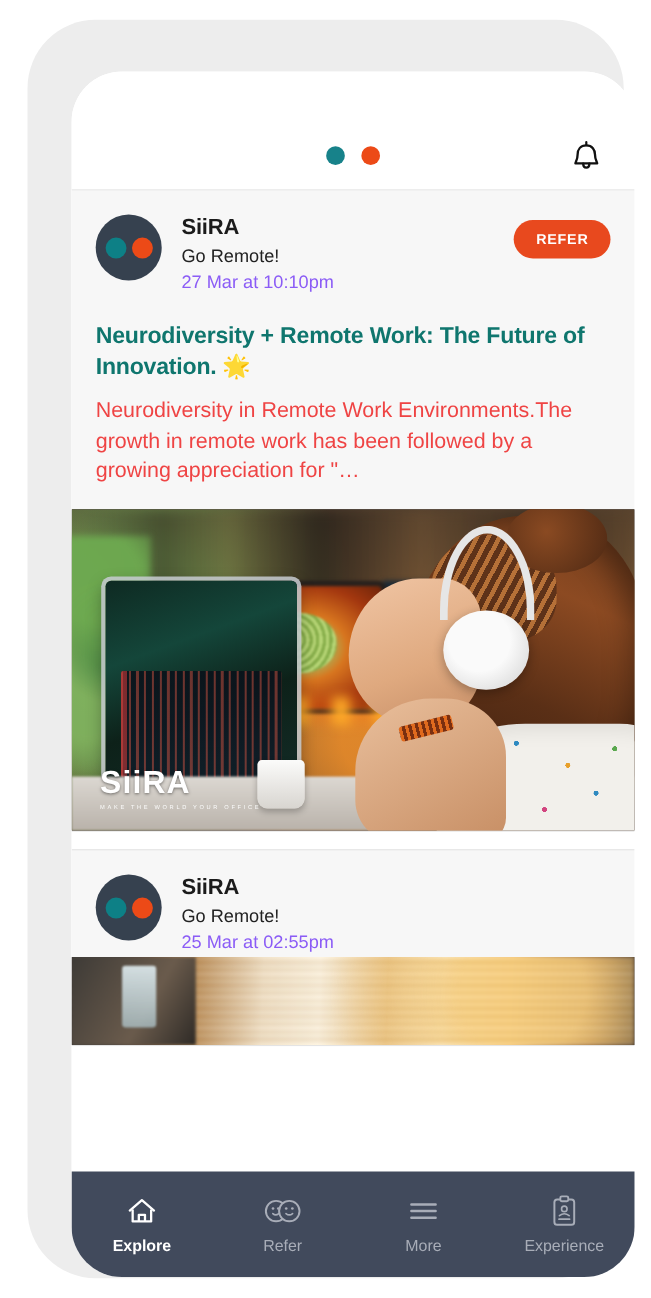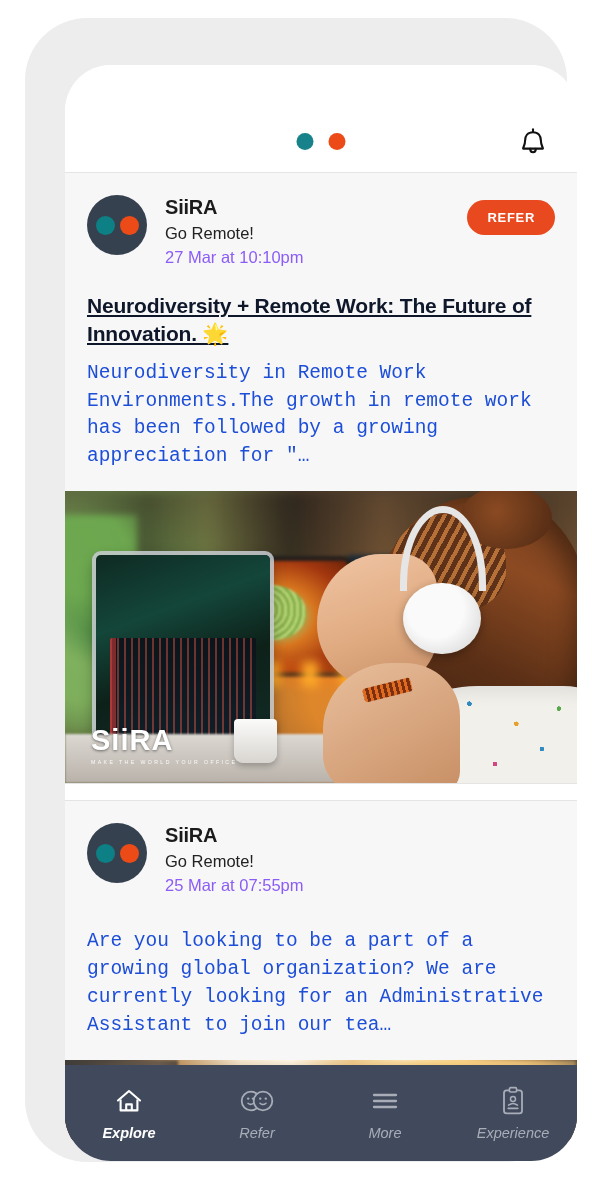--- a/index.html
+++ b/index.html
@@ -84,29 +84,27 @@
   .post-sub{font-size:16.5px;color:#222;line-height:1.45;margin-top:3px;}
   .post-time{font-size:16.5px;color:#8b5cf6;line-height:1.45;}
   .refer-btn{
     background:#e8491e;color:#ffffff;
     font-size:13px;font-weight:bold;letter-spacing:0.7px;
     border:none;border-radius:20px;
     padding:10px 20px;cursor:pointer;
     margin-top:5px;flex-shrink:0;
   }
   .post-title{
-    font-size:21px;font-weight:bold;color:#0f172a;
+    font-size:21px;font-weight:bold;color:#0f766e;
     line-height:1.33;letter-spacing:-0.2px;
     padding:22px 22px 0 22px;
-    text-decoration:underline;
   }
   .post-body{
-    font-size:19.5px;color:#1d4ed8;line-height:1.43;
+    font-size:19.5px;color:#ef4444;line-height:1.43;
     padding:12px 22px 20px 22px;
-    font-family:Liberation Mono, monospace;
   }
   .post-body.no-title{padding-top:30px;}
 
   
   .post-media{position:relative;width:512px;overflow:hidden;background:#2a2320;}
   .media-1{height:292px;}
   .media-2{height:80px;}
 
   
   .p1-bg{position:absolute;inset:0;
@@ -226,21 +224,21 @@
     position:absolute;left:0;bottom:0;width:512px;height:96px;
     background:#414a5c;
     display:flex;align-items:center;justify-content:space-around;
     z-index:5;
   }
   .nav-item{
     display:flex;flex-direction:column;align-items:center;
     gap:9px;cursor:pointer;width:20%;
   }
   .nav-icon{height:30px;display:flex;align-items:center;justify-content:center;}
-  .nav-label{font-size:14.5px;color:#a8adb8;font-style:italic;}
+  .nav-label{font-size:14.5px;color:#a8adb8;}
   .nav-item.active .nav-label{color:#ffffff;font-weight:bold;}
 </style>
 </head>
 <body>
 
 <div class="stage">
   <div class="phone-frame">
     <div class="phone-screen">
 
       <div class="app-header">
@@ -309,25 +307,24 @@
 
         <div class="post-card">
           <div class="post-head">
             <div class="avatar">
               <span class="a-dot teal"></span>
               <span class="a-dot orange"></span>
             </div>
             <div class="post-meta">
               <div class="post-author">SiiRA</div>
               <div class="post-sub">Go Remote!</div>
-              <div class="post-time">25 Mar at 07:55pm</div>
+              <div class="post-time">25 Mar at 02:55pm</div>
             </div>
           </div>
 
-          <div class="post-body no-title">Are you looking to be a part of a growing global organization? We are currently looking for an Administrative Assistant to join our tea…</div>
 
           <div class="post-media media-2">
             <div class="p2-bg"></div>
             <div class="p2-blur"></div>
             <div class="p2-person"></div>
             <div class="p2-glass"></div>
           </div>
         </div>
 
       </div>

